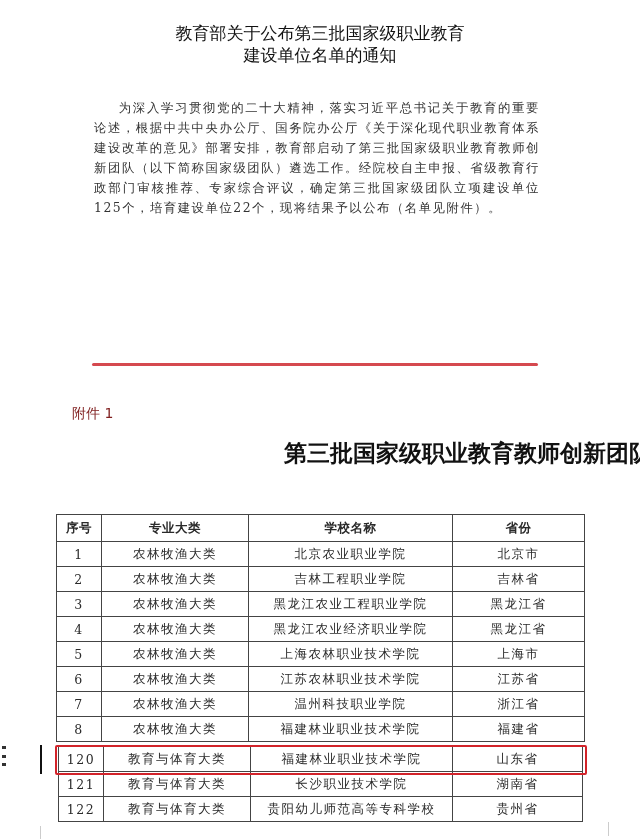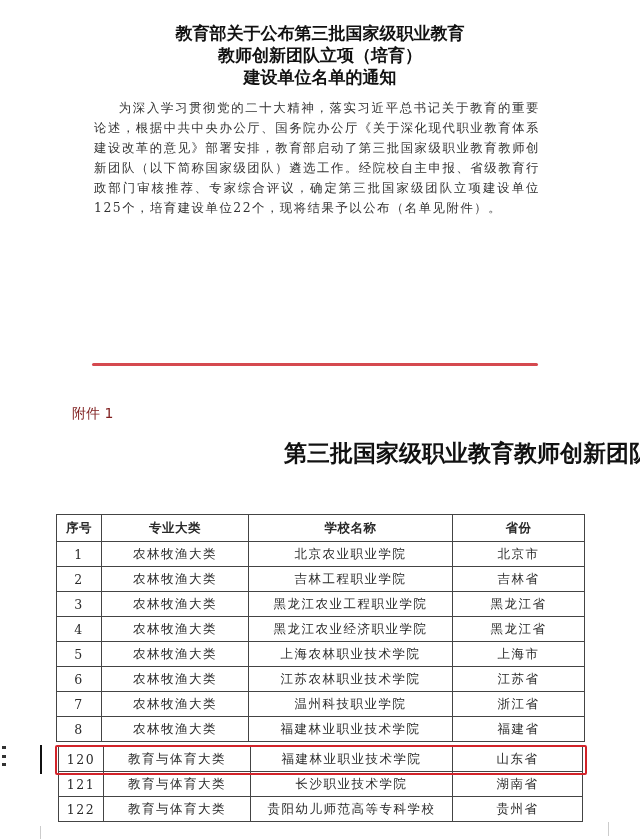--- a/index.html
+++ b/index.html
@@ -4,21 +4,21 @@
 <style>
   html, body { margin: 0; padding: 0; }
   body {
     width: 640px; height: 839px; position: relative; overflow: hidden;
     background: #ffffff;
     font-family: "DejaVu Serif", "Liberation Serif", serif;
     color: #1a1a1a;
   }
   .notice-title {
     position: absolute; left: 0; width: 640px; top: 22px;
-    text-align: center; font-weight: bold; font-size: 17px; line-height: 22px;
+    text-align: center; font-weight: normal; font-size: 17px; line-height: 22px;
     color: #111;
   }
   .notice-body {
     position: absolute; left: 94px; width: 446px; top: 98px;
     font-size: 12.4px; line-height: 20px; color: #333;
     letter-spacing: 1.5px;
     text-align: justify;
   }
   .notice-body p { margin: 0; }
   .notice-body .indent { text-indent: 2em; }
@@ -60,21 +60,20 @@
   }
   .faint-line {
     position: absolute; width: 1px; background: #ccc;
   }
 </style>
 </head>
 <body>
 
 <div class="notice-title">
   <div>教育部关于公布第三批国家级职业教育</div>
-  <div>教师创新团队立项（培育）</div>
   <div>建设单位名单的通知</div>
 </div>
 
 <div class="notice-body">
   <p class="indent">为深入学习贯彻党的二十大精神，落实习近平总书记关于教育的重要论述，根据中共中央办公厅、国务院办公厅《关于深化现代职业教育体系建设改革的意见》部署安排，教育部启动了第三批国家级职业教育教师创新团队（以下简称国家级团队）遴选工作。经院校自主申报、省级教育行政部门审核推荐、专家综合评议，确定第三批国家级团队立项建设单位125个，培育建设单位22个，现将结果予以公布（名单见附件）。</p>
 </div>
 
 <div class="red-underline"></div>
 
 <div class="attachment-label">附件 1</div>

